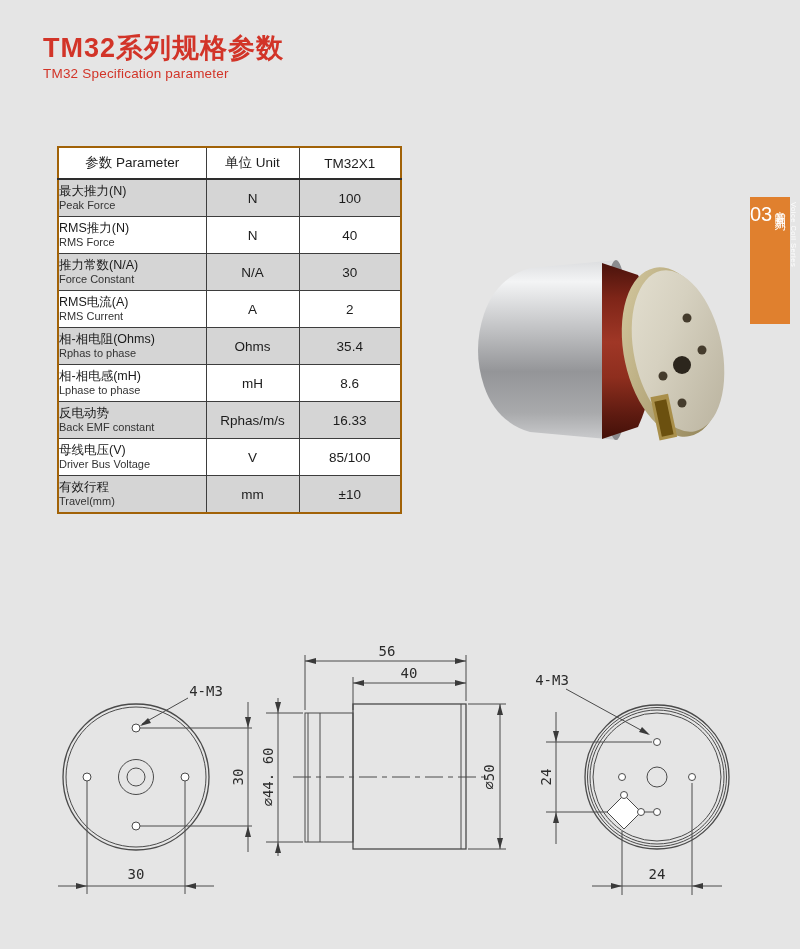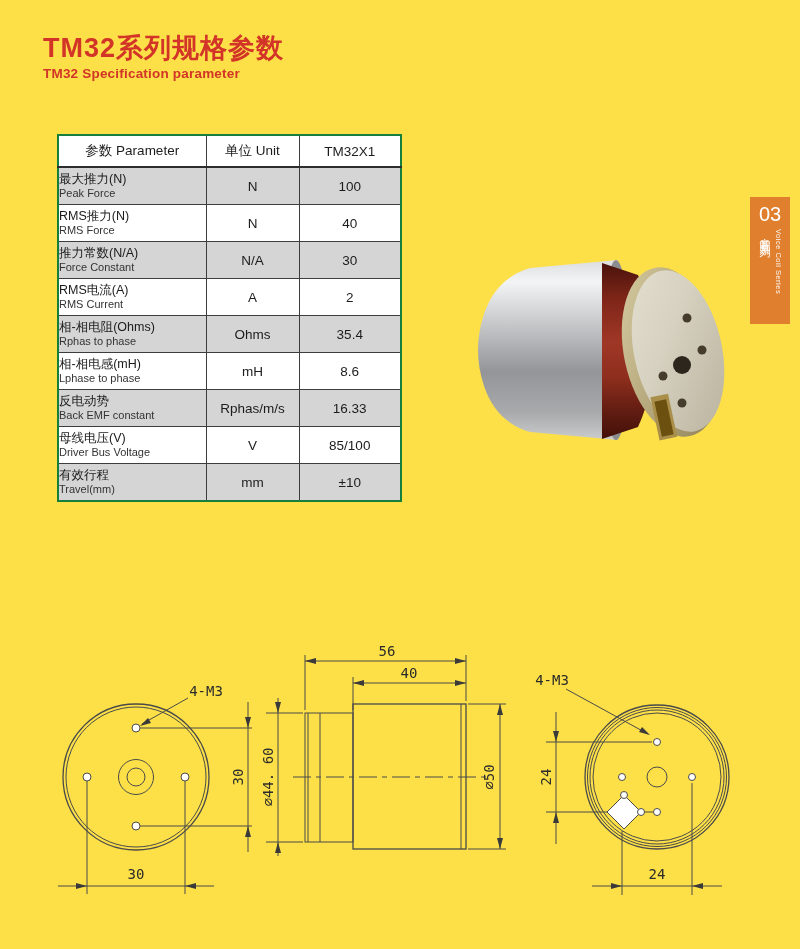--- a/index.html
+++ b/index.html
@@ -1,48 +1,48 @@
 <!DOCTYPE html>
 <html><head>
 <meta charset="utf-8">
 <style>
   html,body{margin:0;padding:0;background:#ffffff;}
   #page{
-    position:relative;width:800px;height:949px;background:#fde047;overflow:hidden;
+    position:relative;width:800px;height:949px;background:#e5e5e5;overflow:hidden;
     font-family:"Liberation Sans", sans-serif;color:#222;
   }
   
   #title-block{position:absolute;left:43px;top:34px;}
   #title-zh{font-size:27px;font-weight:bold;color:#d23428;letter-spacing:1px;line-height:1.1;}
-  #title-en{font-size:13.5px;font-weight:bold;color:#d23428;margin-top:2px;letter-spacing:0.2px;}
+  #title-en{font-size:13.5px;font-weight:normal;color:#d23428;margin-top:2px;letter-spacing:0.2px;}
   
   #spec-table{
-    position:absolute;left:57px;top:134px;width:343px;
+    position:absolute;left:57px;top:146px;width:343px;
     border-collapse:collapse;table-layout:fixed;
-    border:2px solid #15803d;
+    border:2px solid #a16207;
   }
   #spec-table col.c1{width:148px;} #spec-table col.c2{width:93px;} #spec-table col.c3{width:102px;}
   #spec-table th{
     height:28px;background:#ffffff;font-weight:normal;font-size:13.5px;color:#1c1c1c;
     border:1px solid #3d3d3d;border-bottom:2.5px solid #2d2d2d;text-align:center;
   }
   #spec-table td{
     height:36px;border:1px solid #3d3d3d;font-size:13.5px;color:#1c1c1c;
     padding:0;vertical-align:middle;
   }
   #spec-table tbody tr:nth-child(odd){background:#d5d5d5;}
   #spec-table tbody tr:nth-child(even){background:#ffffff;}
   td.c-param{padding-left:12px;margin-top:12px;}
   td.c-param .zh{font-size:12.5px;color:#1a1a1a;line-height:1.25;}
   td.c-param .en{font-size:11px;color:#333;line-height:1.2;}
   td.c-unit,td.c-val{text-align:center;}
   
   #side-tab{
     position:absolute;left:750px;top:197px;width:40px;height:127px;background:#e0802e;
-    display:flex;flex-direction:column;align-items:center;color:#ffffff;
+    display:flex;flex-direction:row;align-items:flex-start;color:#ffffff;
   }
   #tab-number{font-size:20px;line-height:1;margin-top:7px;font-weight:normal;}
   #tab-vertical{display:flex;flex-direction:row;margin-top:5px;gap:2px;align-items:flex-start;}
   #tab-series-zh{writing-mode:vertical-rl;font-size:11px;letter-spacing:3px;}
   #tab-series-en{writing-mode:vertical-rl;font-size:7.5px;letter-spacing:0.5px;opacity:.95;}
   
   .ln{stroke:#4a4a4a;stroke-width:1;fill:none;}
   .ln2{stroke:#4a4a4a;stroke-width:1.3;fill:none;}
   .arr{fill:#3a3a3a;stroke:none;}
   .hole{fill:#ffffff;stroke:#4a4a4a;stroke-width:1;}

